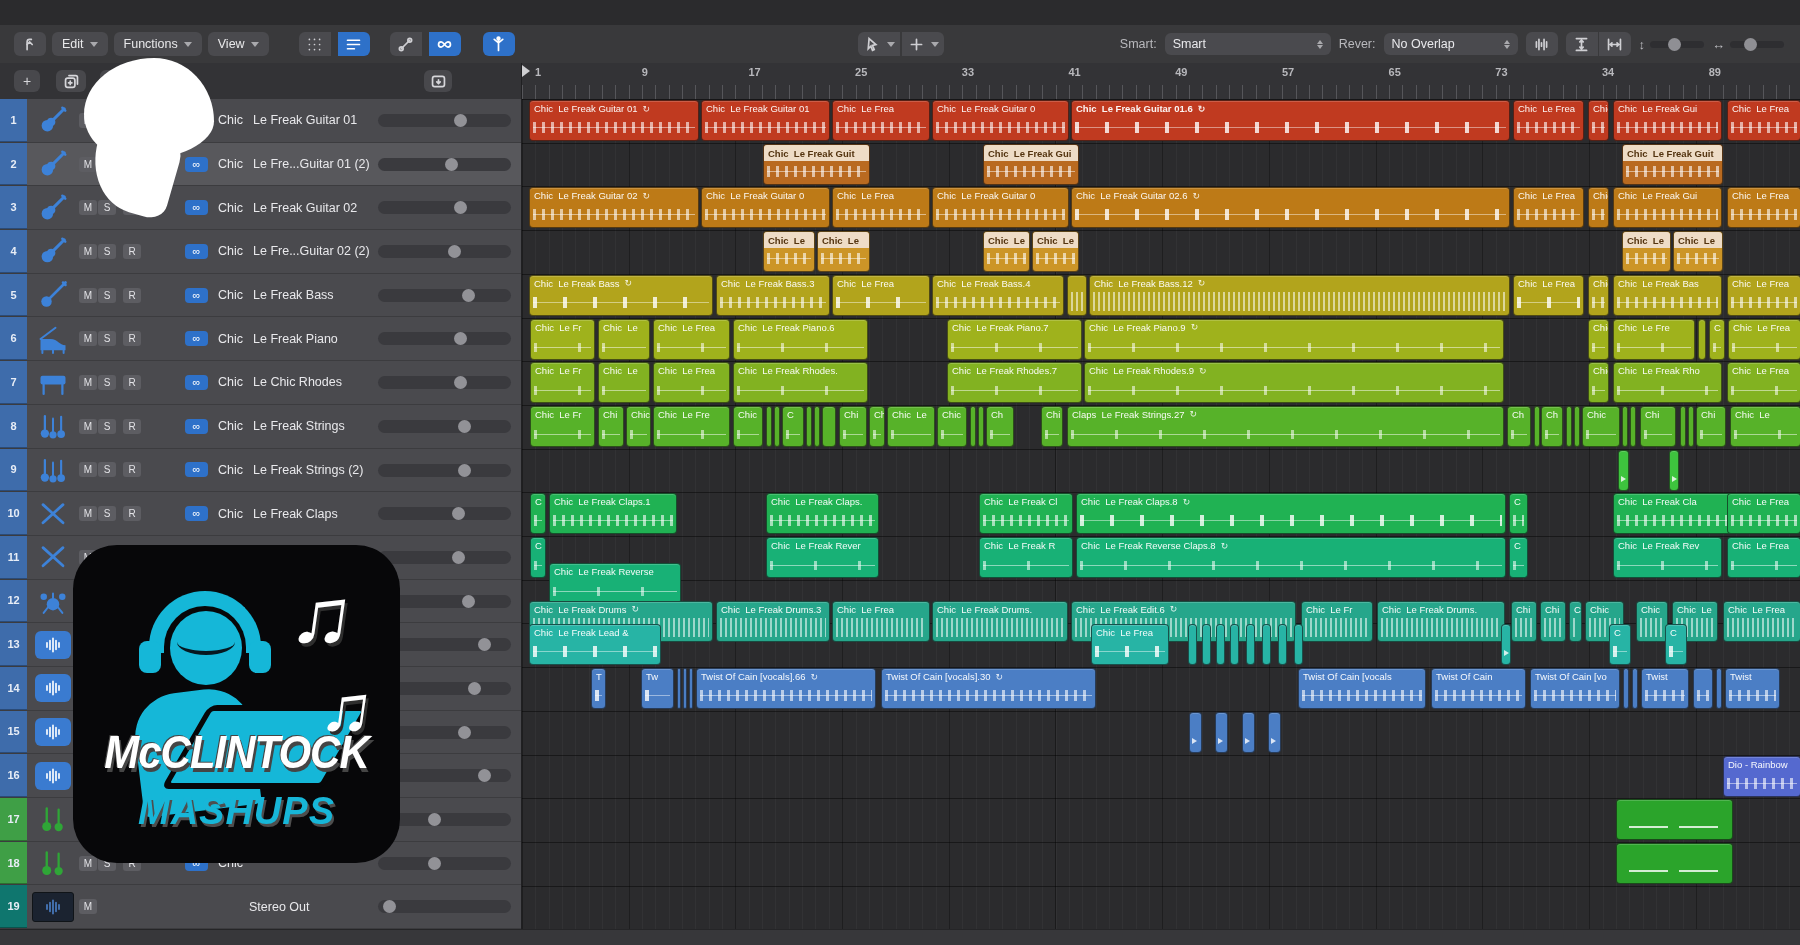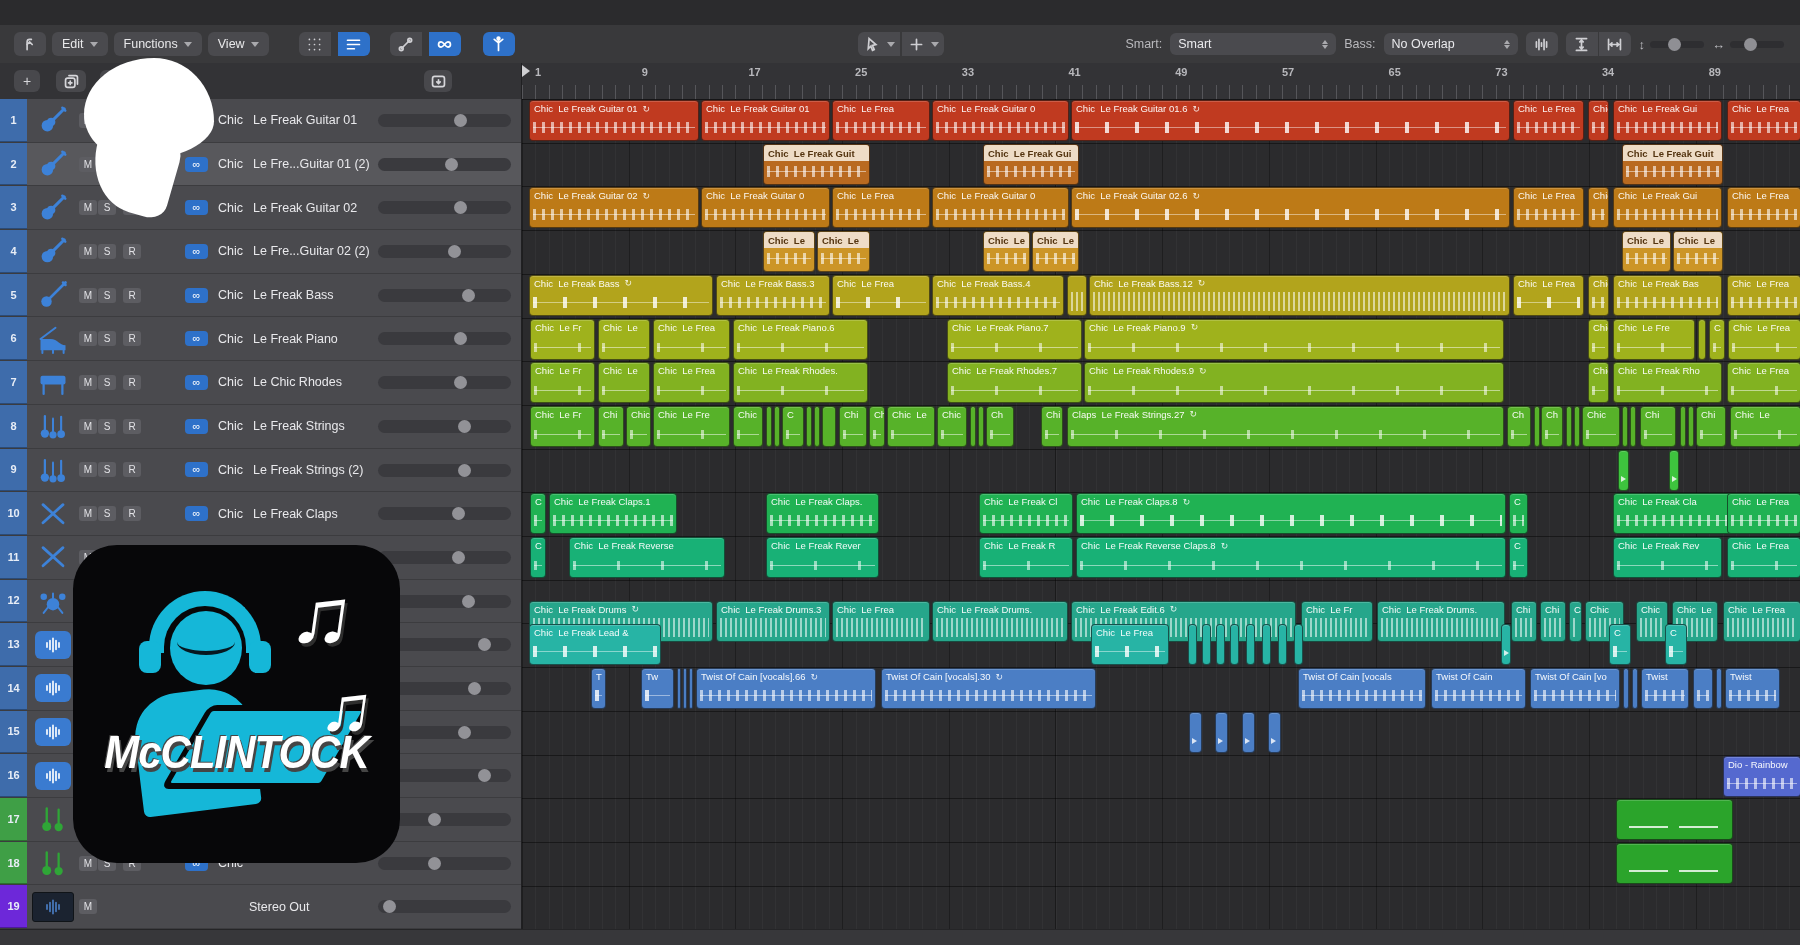--- a/index.html
+++ b/index.html
@@ -49,21 +49,21 @@
          border-bottom:1px solid #27272a;}
   .hbtn{position:absolute;top:7px;height:22px;background:#48484c;border-radius:6px;color:#d6d6da;
         font-size:14px;display:flex;align-items:center;justify-content:center;}
   .rows{position:absolute;left:0;top:36px;width:521px;}
   .trow{position:relative;width:521px;height:43.7px;box-sizing:border-box;background:#4a4a4e;
         border-bottom:1px solid #3c3c3f;display:flex;align-items:center;}
   .trow.sel{background:#58585c;}
   .tnum{width:27px;height:100%;flex:0 0 27px;display:flex;align-items:center;justify-content:center;
         color:#e7edf6;font-size:11px;font-weight:bold;background:#3e6cab;box-sizing:border-box;
         border-bottom:1px solid rgba(0,0,0,.3);}
-  .tnum.green{background:#3f9f46;}.tnum.purple{background:#6d28d9;text-align:center;}
+  .tnum.green{background:#3f9f46;}.tnum.purple{background:#0f766e;text-align:center;}
   .ticon{width:52px;flex:0 0 52px;display:flex;align-items:center;justify-content:center;}
   .ticon svg{width:30px;height:30px;}
   .ticon svg *{fill:currentColor;}
   .ticon svg .st{fill:none;stroke:currentColor;stroke-linecap:round;}
   .ic-blue{color:#3d82d8;}.ic-green{color:#2fa637;}
   .wavebox{background:#3a7bd0;border-radius:6px;width:36px;height:28px;display:flex;align-items:center;justify-content:center;color:#fff;}
   .wavebox svg{width:22px;height:18px;}
   .stereobox{background:#1b2330;border:1px solid #101418;border-radius:3px;width:40px;height:28px;
              display:flex;align-items:center;justify-content:center;color:#4a7dc4;}
   .stereobox svg{width:30px;height:18px;}
@@ -232,21 +232,21 @@
     </div>
     <div class="tb-right">
       <span class="tlabel">Smart:</span>
       <div class="tselect" style="width:150px">
         <span>Smart</span>
         <span class="updown">
             <i class="u"></i>
             <i class="d"></i>
           </span>
       </div>
-      <span class="tlabel">Bass:</span>
+      <span class="tlabel">Rever:</span>
       <div class="tselect" style="width:118px">
         <span>No Overlap</span>
         <span class="updown">
             <i class="u"></i>
             <i class="d"></i>
           </span>
       </div>
       <div class="tbtn icon">
         <svg class="tbi" viewBox="0 0 20 20">
             <path d="M4 7v6M7 4v12M10 8v4M13 4v12M16 7v6"></path>
@@ -735,21 +735,21 @@
           <div class="wv d"></div>
         </div>
         <div class="region c-a" title="Chic  Le Frea" style="left: 310px; top: 1px; width: 98px;">
           <div class="rlabel"><span>Chic  Le Frea</span></div>
           <div class="wv d"></div>
         </div>
         <div class="region c-a" title="Chic  Le Freak Guitar 0" style="left: 410px; top: 1px; width: 137px;">
           <div class="rlabel"><span>Chic  Le Freak Guitar 0</span></div>
           <div class="wv d"></div>
         </div>
-        <div class="region c-a" title="Chic  Le Freak Guitar 01.6" style="left: 549px; top: 1px; width: 439px;">
+        <div class="region c-a" title="Chic  Le Freak Guitar 01.6" style="left: 549px; top: 1px; width: 439px; font-weight: bold;">
           <div class="rlabel"><span>Chic  Le Freak Guitar 01.6</span><span class="rloop">↻</span></div>
           <div class="wv s"></div>
         </div>
         <div class="region c-a" title="Chic  Le Frea" style="left: 991px; top: 1px; width: 71px;">
           <div class="rlabel"><span>Chic  Le Frea</span></div>
           <div class="wv d"></div>
         </div>
         <div class="region c-a" title="Chic" style="left: 1066px; top: 1px; width: 21px;">
           <div class="rlabel"><span>Chic</span></div>
           <div class="wv d"></div>
@@ -1071,21 +1071,21 @@
           <div class="wv d"></div>
         </div>
         <div class="region c-j" title="Chic  Le Frea" style="left: 1205px; top: 394.3px; width: 74px;">
           <div class="rlabel"><span>Chic  Le Frea</span></div>
           <div class="wv d"></div>
         </div>
         <div class="region c-k" title="C" style="left: 8px; top: 438px; width: 16px;">
           <div class="rlabel"><span>C</span></div>
           <div class="wv c"></div>
         </div>
-        <div class="region c-k" title="Chic  Le Freak Reverse" style="left: 27px; top: 438px; width: 156px; margin-left: 20px;">
+        <div class="region c-k" title="Chic  Le Freak Reverse" style="left: 27px; top: 464px; width: 132px;">
           <div class="rlabel"><span>Chic  Le Freak Reverse</span></div>
           <div class="wv c"></div>
         </div>
         <div class="region c-k" title="Chic  Le Freak Rever" style="left: 244px; top: 438px; width: 113px;">
           <div class="rlabel"><span>Chic  Le Freak Rever</span></div>
           <div class="wv c"></div>
         </div>
         <div class="region c-k" title="Chic  Le Freak R" style="left: 457px; top: 438px; width: 94px;">
           <div class="rlabel"><span>Chic  Le Freak R</span></div>
           <div class="wv c"></div>
@@ -1254,15 +1254,16 @@
     <div class="dj-band"></div>
     <div class="dj-cupL"></div>
     <div class="dj-cupR"></div>
     <div class="dj-head"></div>
     <div class="dj-squig"></div>
     <div class="dj-torso"></div>
     <div class="dj-laptop"></div>
     <div class="note n1">♫</div>
     <div class="note n2">♫</div>
     <div class="ltitle">McCLINTOCK</div>
+    <div class="lsub">MASHUPS</div>
   </div>
 
 </div>
 
 </body></html>

